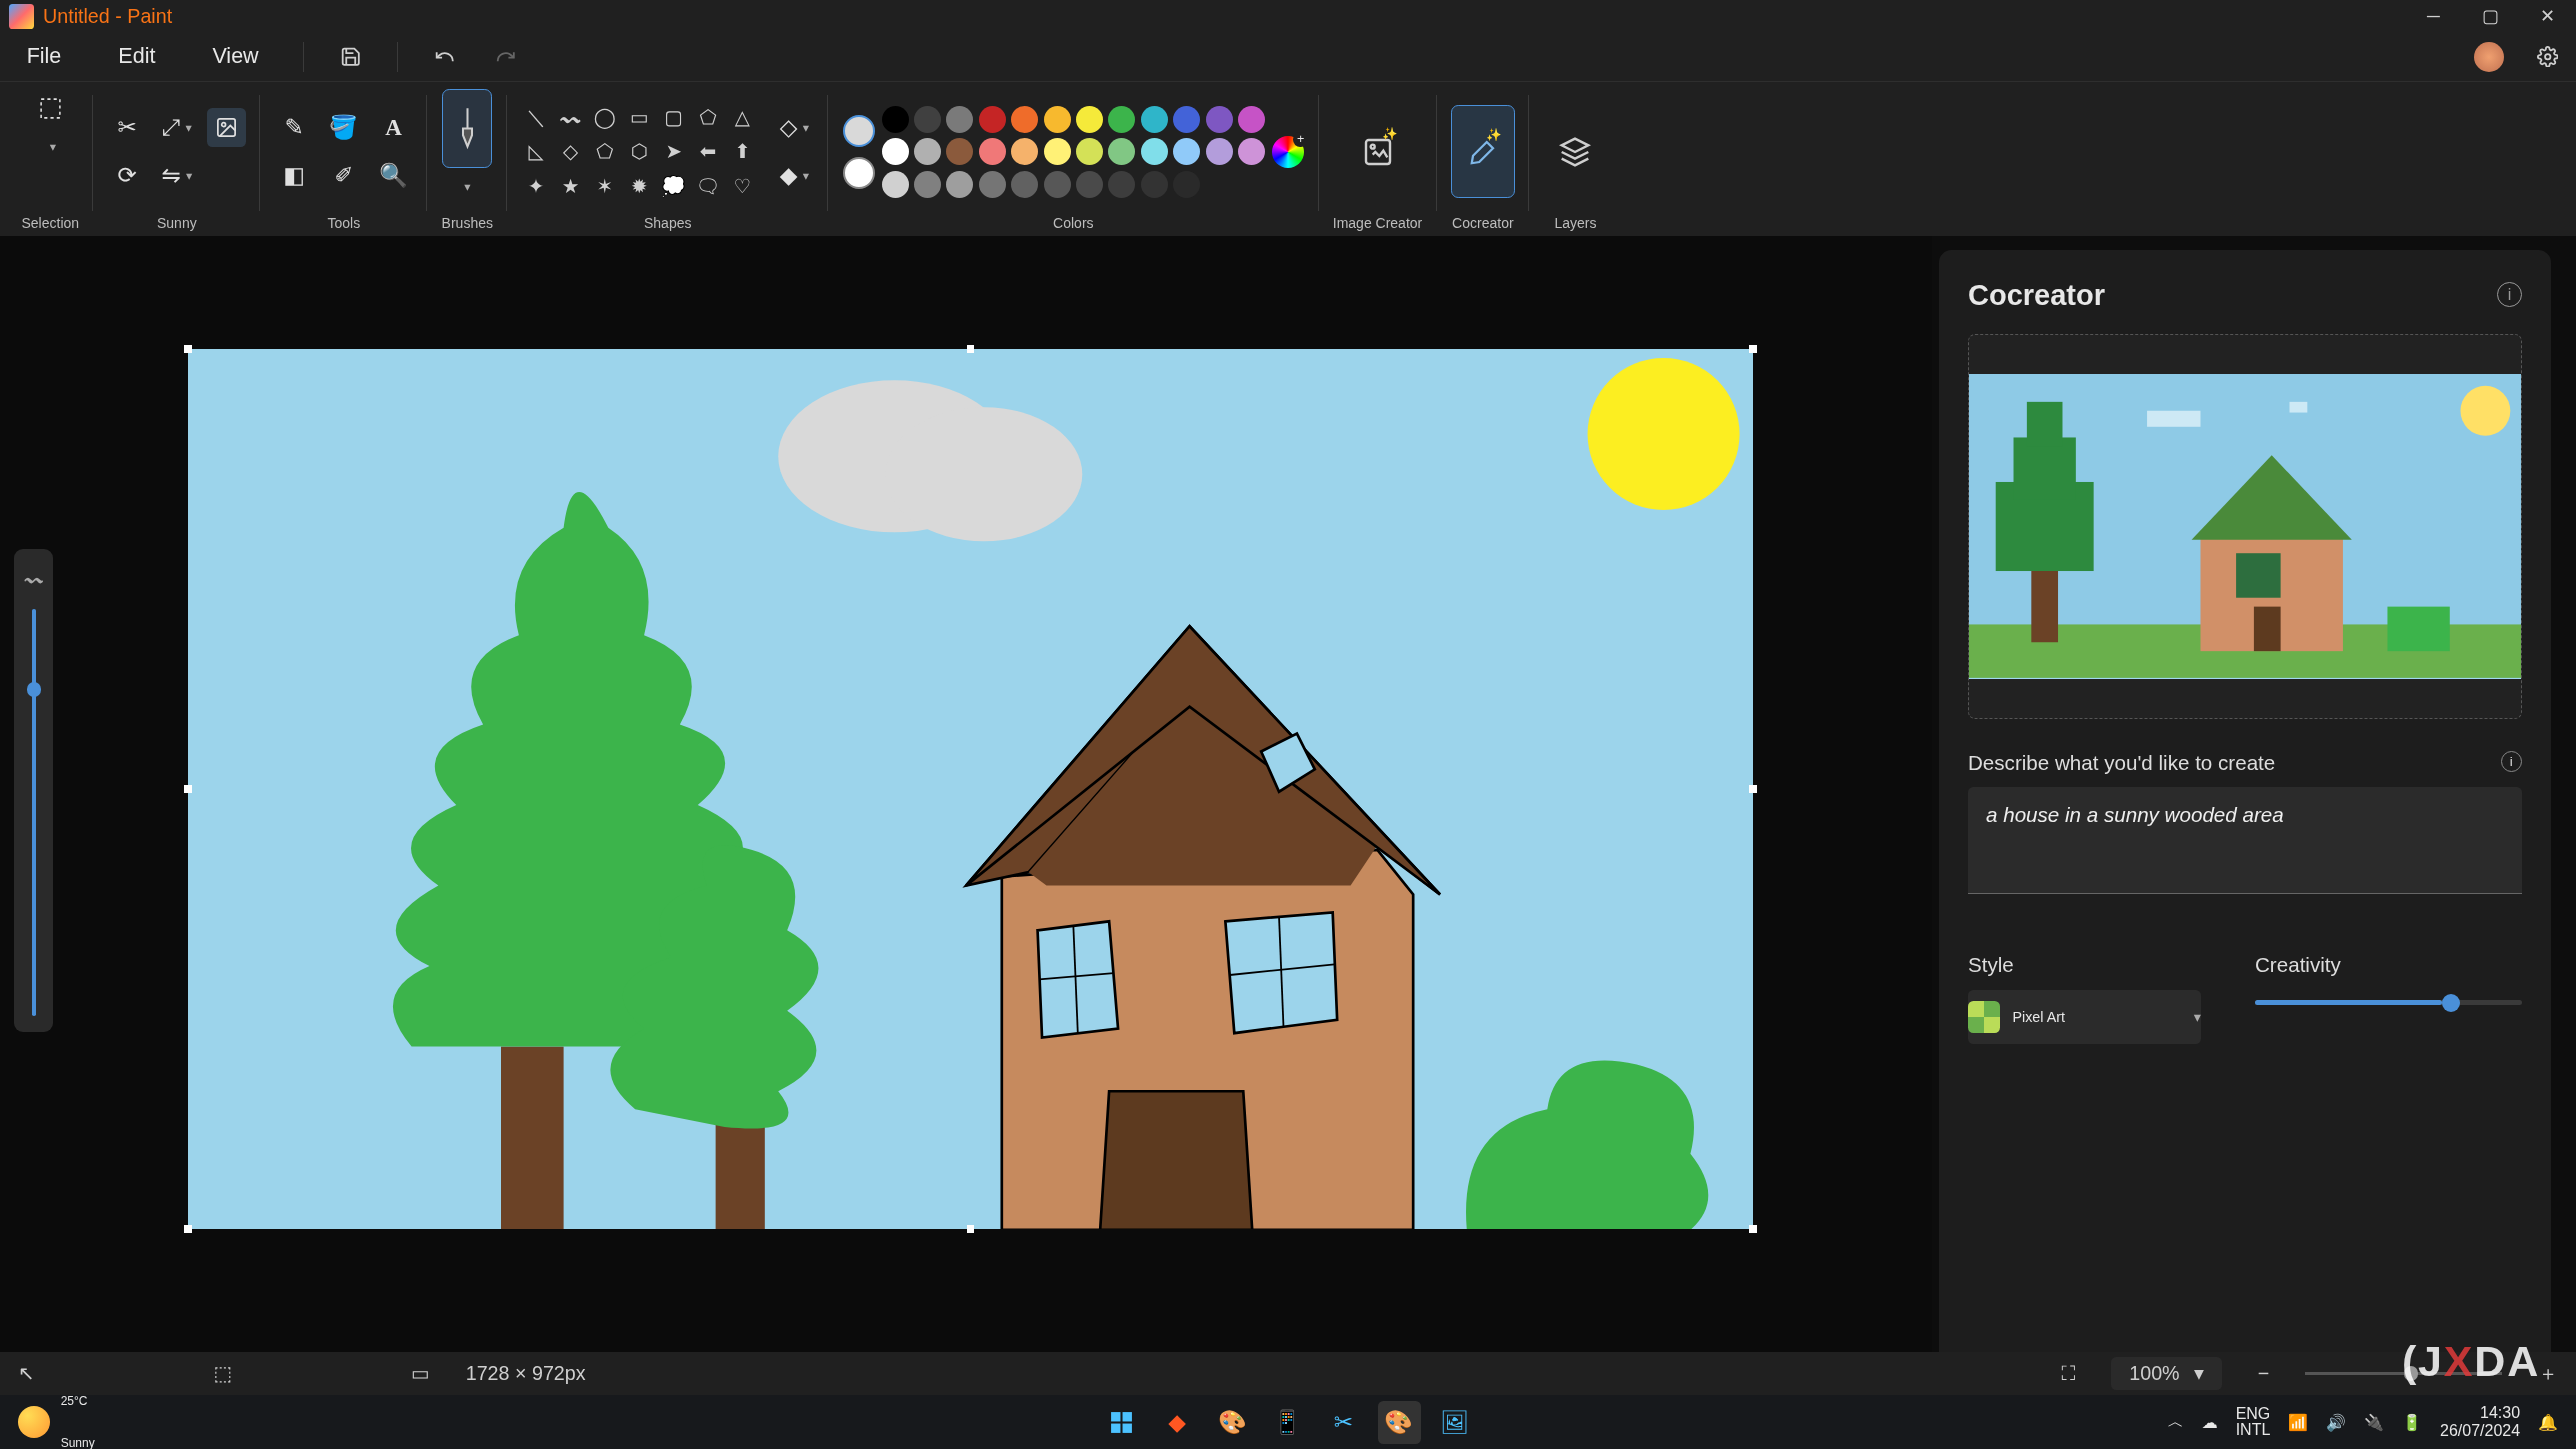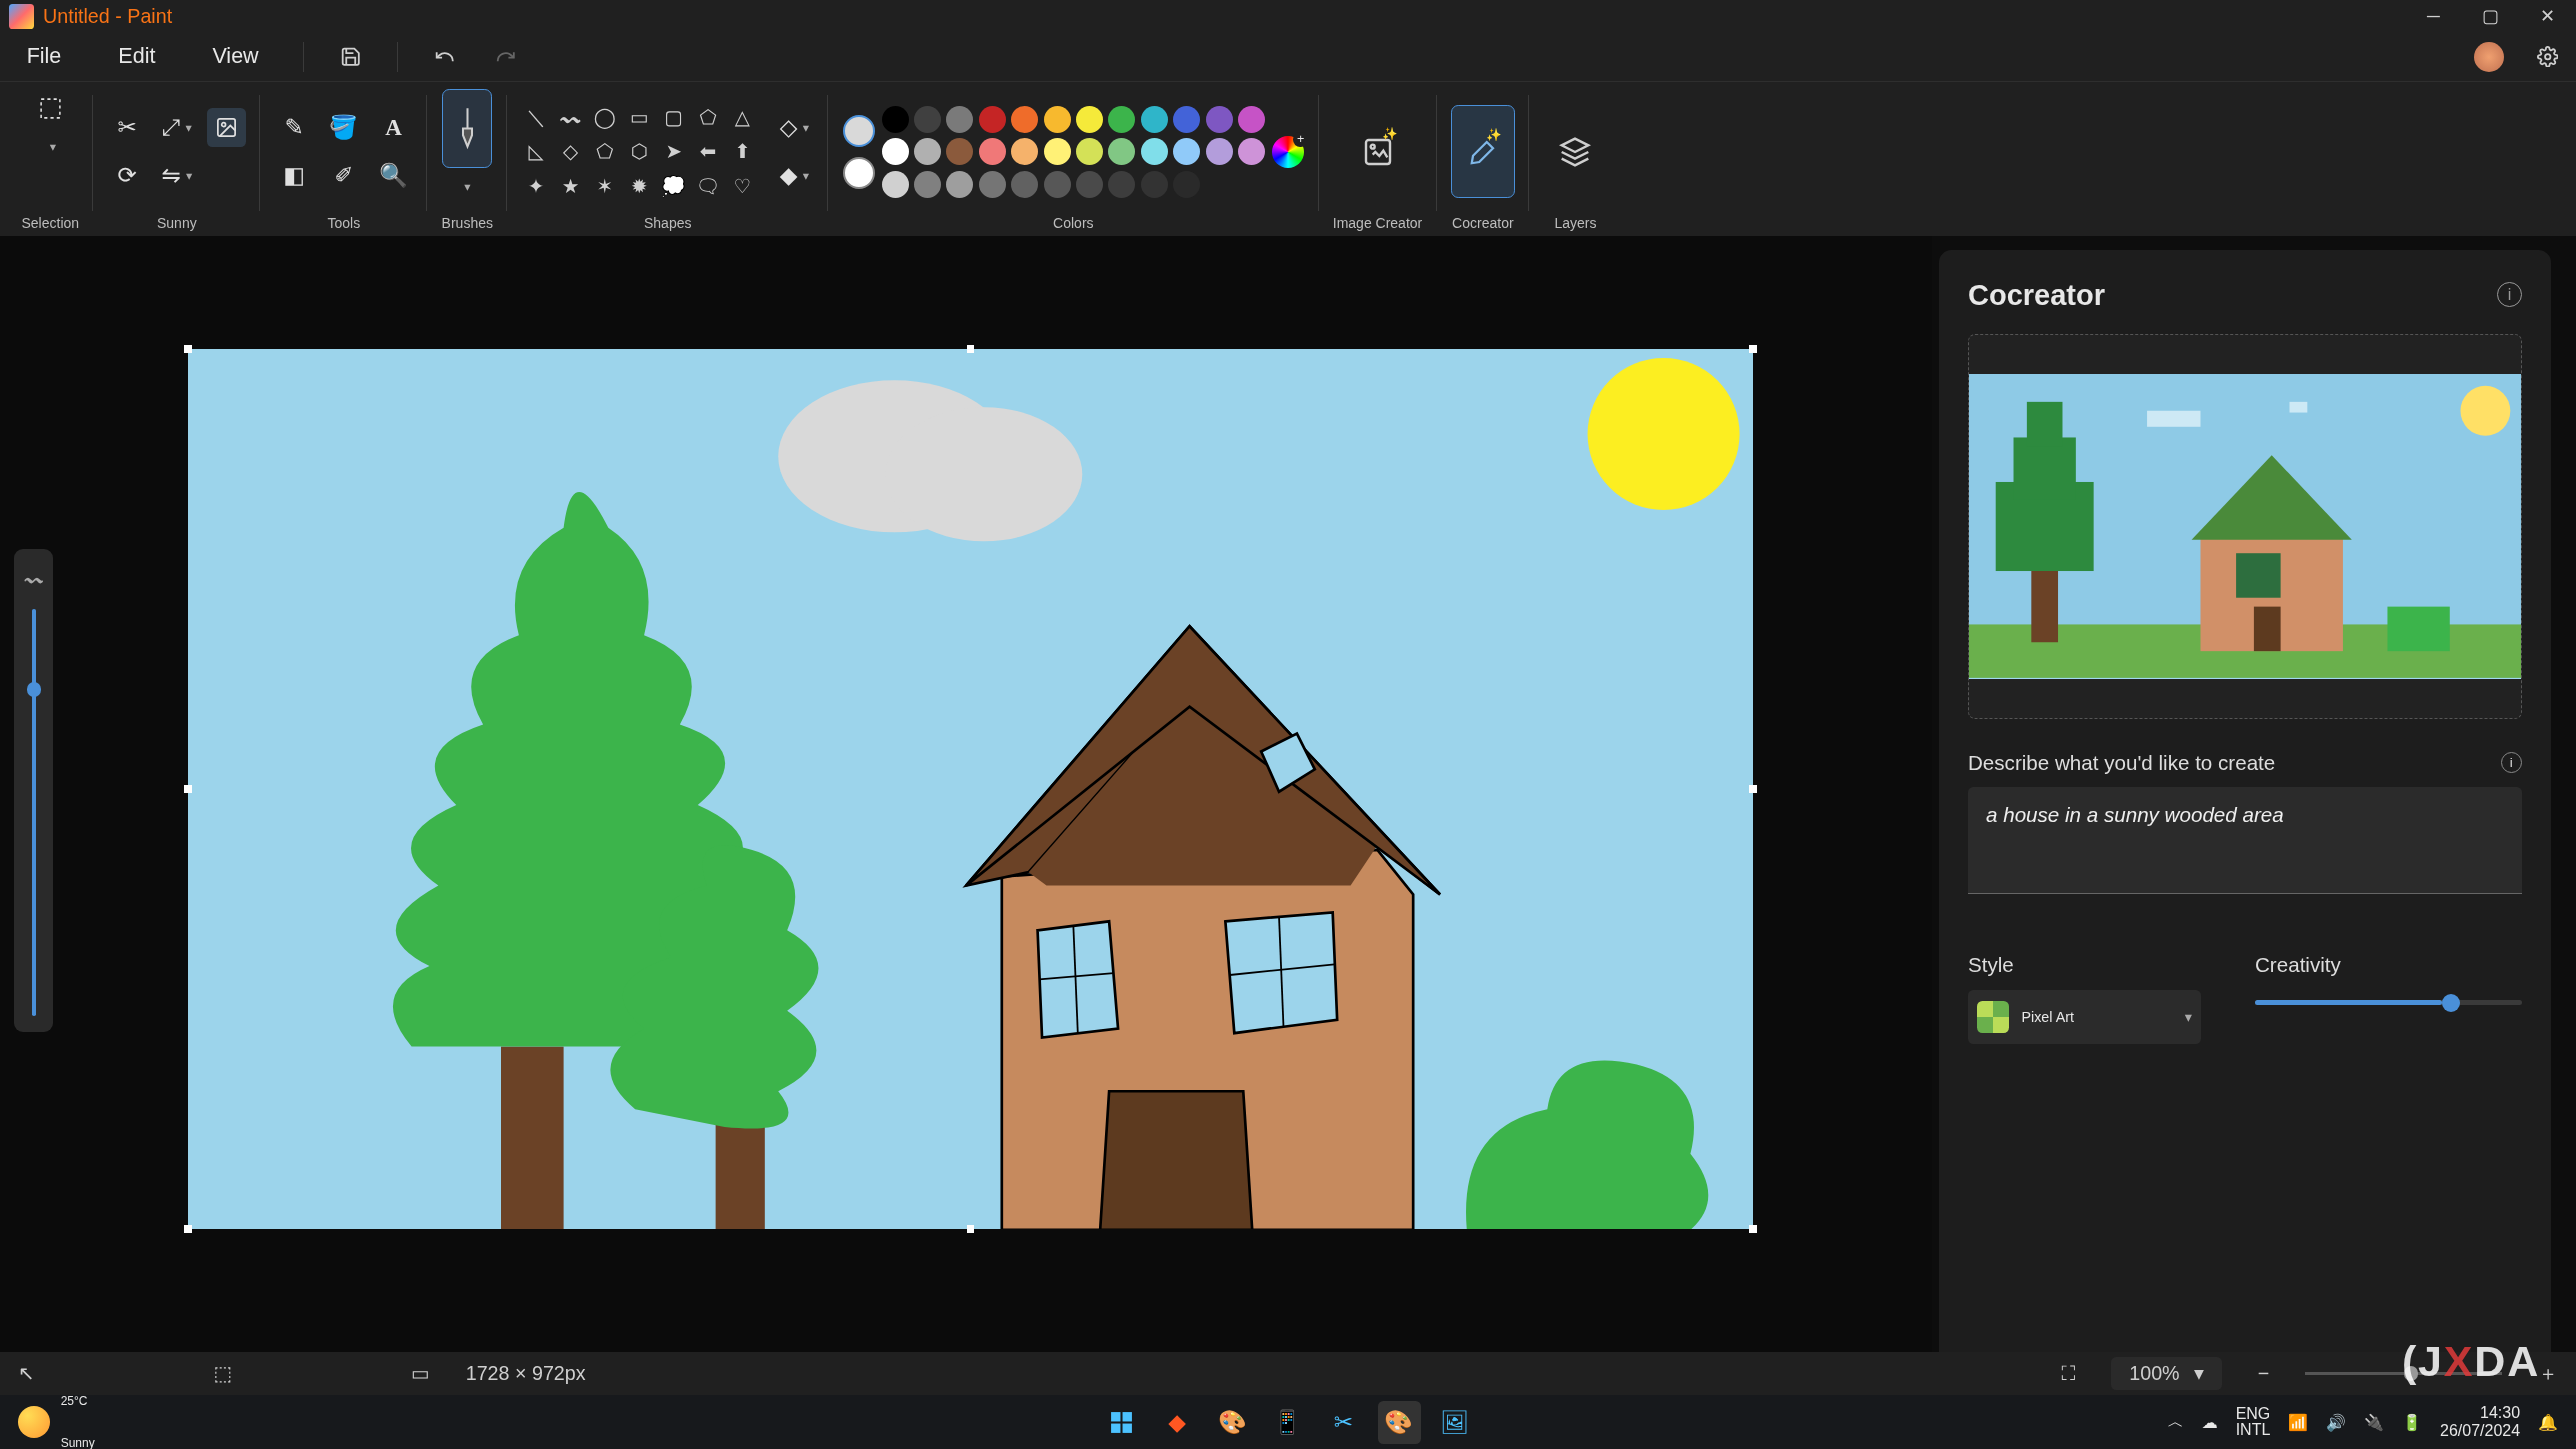--- a/index.html
+++ b/index.html
@@ -64,27 +64,27 @@
 .brushbar { position:absolute; left:14.3px; top:313px; width:39px; height:483px; background:#2a2a2a; border-radius:9px; display:flex; flex-direction:column; align-items:center; padding:16px 0; }
 .brushbar .track { flex:1; width:3.6px; background:#4a90d9; border-radius:1.8px; position:relative; margin-top:18px; }
 .brushbar .thumb { position:absolute; left:-5.4px; top:18%; width:14.3px; height:14.3px; background:#4a90d9; border-radius:50%; }
 
 
 .panel { position:absolute; top:250px; bottom:79px; right:25px; width:612px; background:#1d1d1d; border-radius:12.5px; padding:29px 29px; display:flex; flex-direction:column; }
 .panel h2 { font-size:29px; font-weight:600; margin-bottom:21.5px; }
 .panel .info { position:absolute; right:29px; top:32px; width:25px; height:25px; border:1.8px solid #999; border-radius:50%; display:flex; align-items:center; justify-content:center; font-size:16px; color:#999; }
 .preview { width:100%; height:385px; border:0.9px dashed #555; border-radius:7.2px; overflow:hidden; position:relative; background:#222; }
 .preview-img { position:absolute; left:0; right:0; top:39px; bottom:39px; background:linear-gradient(#8ecae6,#a0d8ef); }
-.field-label { font-size:20.6px; color:#ddd; margin-top:32px; margin-bottom:12.5px; display:flex; align-items:center; }
+.field-label { font-size:20.6px; color:#ddd; margin-top:32px; margin-bottom:12.5px; display:flex; align-items:flex-start; }
 .field-label .info-sm { margin-left:auto; width:21.5px; height:21.5px; border:1.8px solid #888; border-radius:50%; font-size:13.4px; display:flex; align-items:center; justify-content:center; }
 .textarea { width:100%; height:107px; background:#2b2b2b; border:none; border-bottom:1.8px solid #666; border-radius:5.4px 5.4px 0 0; padding:16px 18px; color:#eee; font-size:20.6px; resize:none; outline:none;font-style:italic; }
 .row2 { display:flex; gap:54px; margin-top:27px; }
 .row2 .col { flex:1; }
 .row2 .col.narrow { flex:0 0 233px; }
-.style-select { height:54px; background:#2b2b2b; border-radius:5.4px; display:flex; align-items:center; padding:0 9px; gap:12.5px; }
+.style-select { height:54px; background:#2b2b2b; border-radius:5.4px; display:flex; align-items:center; padding:0 0; gap:12.5px; }
 .style-select .pix { width:32px; height:32px; border-radius:5.4px; background:repeating-conic-gradient(#6ab04c 0 25%,#badc58 0 50%); }
 .style-select .chev { margin-left:auto; color:#aaa; }
 .slider-rail { height:5.4px; background:#3a3a3a; border-radius:2.7px; position:relative; margin-top:23px; }
 .slider-rail .fill { position:absolute; left:0; top:0; bottom:0; width:70%; background:#4a90d9; border-radius:2.7px; }
 .slider-rail .knob { position:absolute; left:70%; top:-6.3px; width:18px; height:18px; background:#4a90d9; border-radius:50%; }
 
 
 .statusbar { position:absolute; left:0; right:0; bottom:54px; height:43px; background:#202020; display:flex; align-items:center; font-size:19.7px; color:#cfcfcf; padding:0 18px; gap:36px; }
 .statusbar .spacer { flex:1; }
 .zoom-sel { background:#2a2a2a; padding:5.4px 18px; border-radius:5.4px; display:flex; align-items:center; gap:14.3px; }

